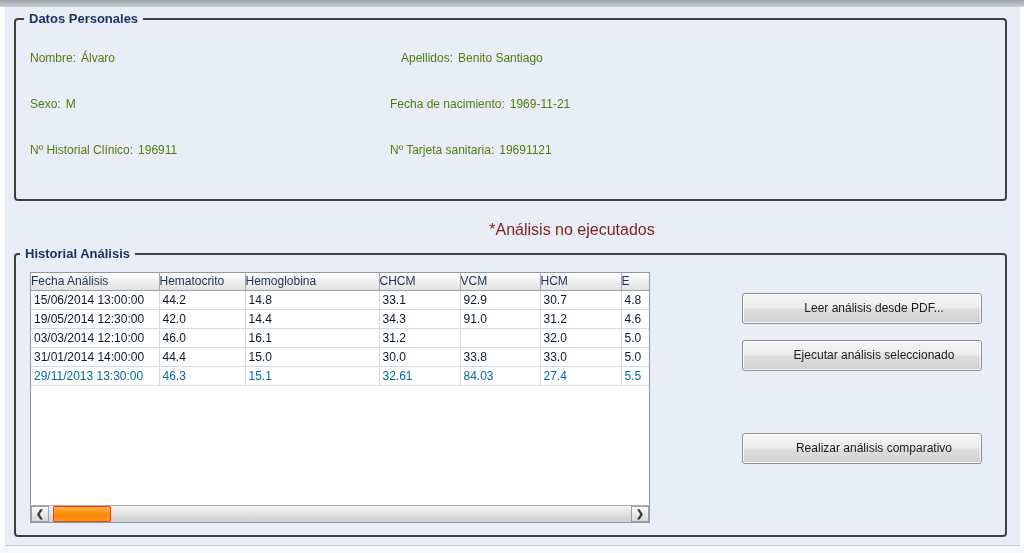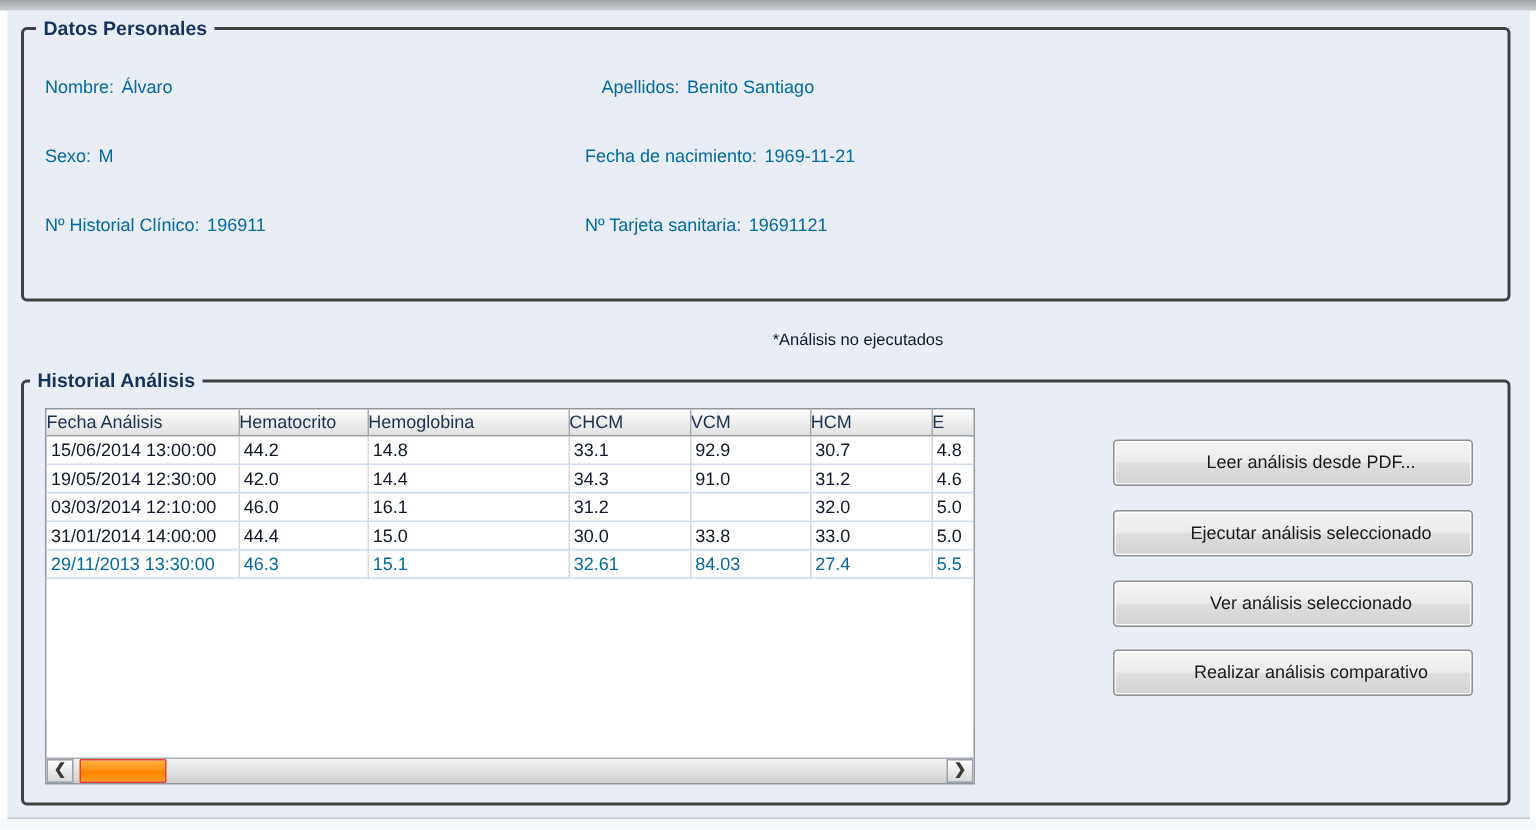--- a/index.html
+++ b/index.html
@@ -12,25 +12,25 @@
               background:linear-gradient(to bottom,#9ea3a8,#c9ced3); }
   .panel { position:absolute; left:5px; top:7px; width:1015px; height:539px;
            background:#e9eef6; border-bottom:1px solid #c3cad2; }
   .bottom-strip { position:absolute; left:0; top:546px; width:1024px; height:7px; background:#f6f9fc; }
 
   
   .groupbox { position:absolute; border:2px solid #404040; border-radius:4px; }
   .groupbox-title { position:absolute; top:-9px; left:8px; background:#e9eef6; padding:0 5px;
                     font-size:13px; font-weight:bold; color:#15325b; white-space:nowrap; }
 
-  .field { position:absolute; font-size:12px; color:#0369a1; white-space:nowrap; }
+  .field { position:absolute; font-size:12px; color:#4d7c0f; white-space:nowrap; }
   .field .val { margin-left:5px; }
 
   .note { position:absolute; left:460px; top:221px; width:224px; text-align:center;
-          font-size:11px; color:#0f172a; }
+          font-size:16px; color:#7f1d1d; }
 
   
   .scrollpane { position:absolute; left:30px; top:272px; width:620px; height:251px;
                 border:1px solid #8f989f; background:#ffffff; overflow:hidden; }
   table.analysis { border-collapse:collapse; table-layout:fixed; width:618px; font-size:12px; }
   table.analysis th { height:17px; font-weight:normal; color:#1c3150; text-align:left;
                       background:linear-gradient(to bottom,#ffffff 0%,#f0f0f0 45%,#e2e2e2 100%);
                       border-right:1px solid #a8a8a8; border-bottom:1px solid #9aa0a6;
                       overflow:hidden; white-space:nowrap; }
   table.analysis td { height:19px; color:#0f172a; padding-left:3px; text-align:left;
@@ -173,15 +173,14 @@
       <div class="hs-btn">❮</div>
       <div class="hs-track">
         <div class="hs-thumb"></div>
       </div>
       <div class="hs-btn">❯</div>
     </div>
   </div>
 
   <div class="act-btn" style="top:293px;">Leer análisis desde PDF...</div>
   <div class="act-btn" style="top:340px;">Ejecutar análisis seleccionado</div>
-  <div class="act-btn" style="top:387px;">Ver análisis seleccionado</div>
   <div class="act-btn" style="top:433px;">Realizar análisis comparativo</div>
 </div>
 
 </body></html>

